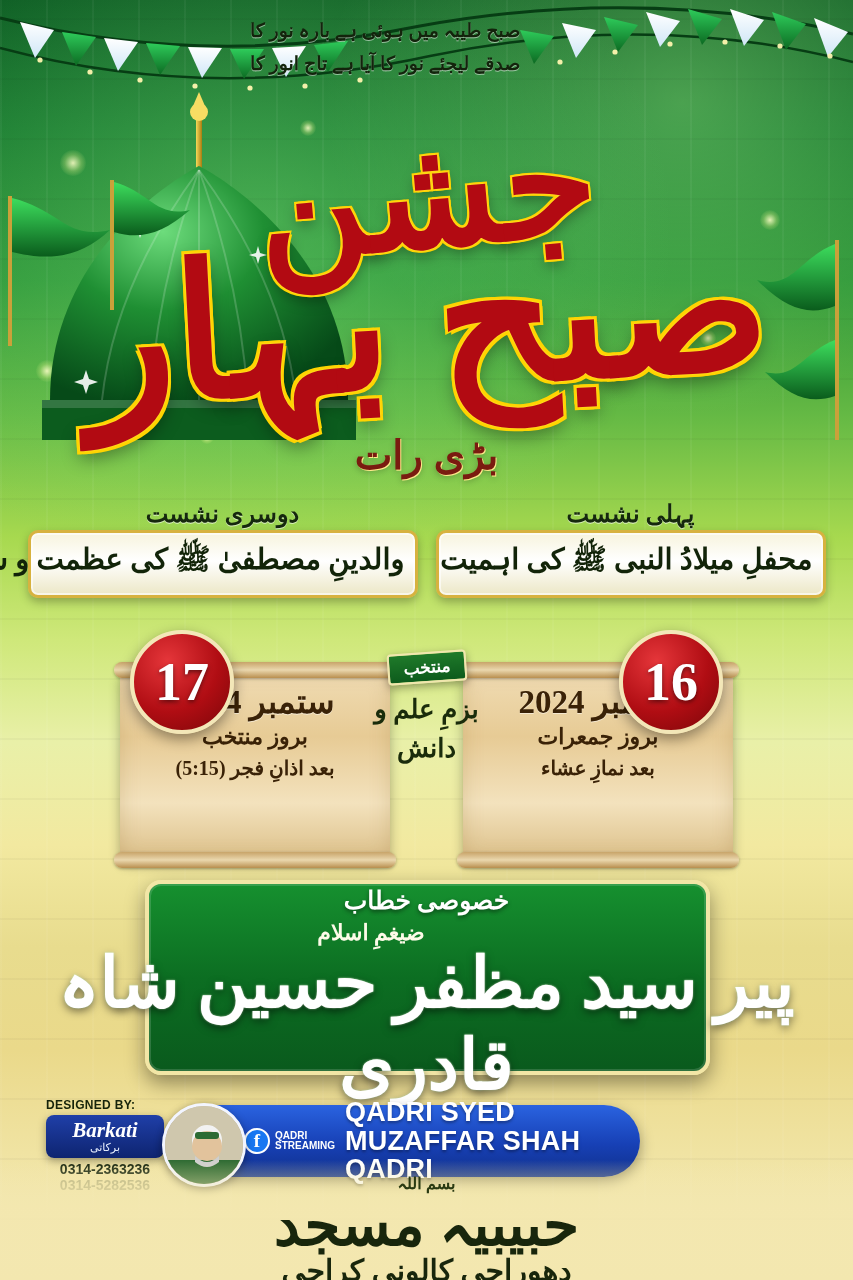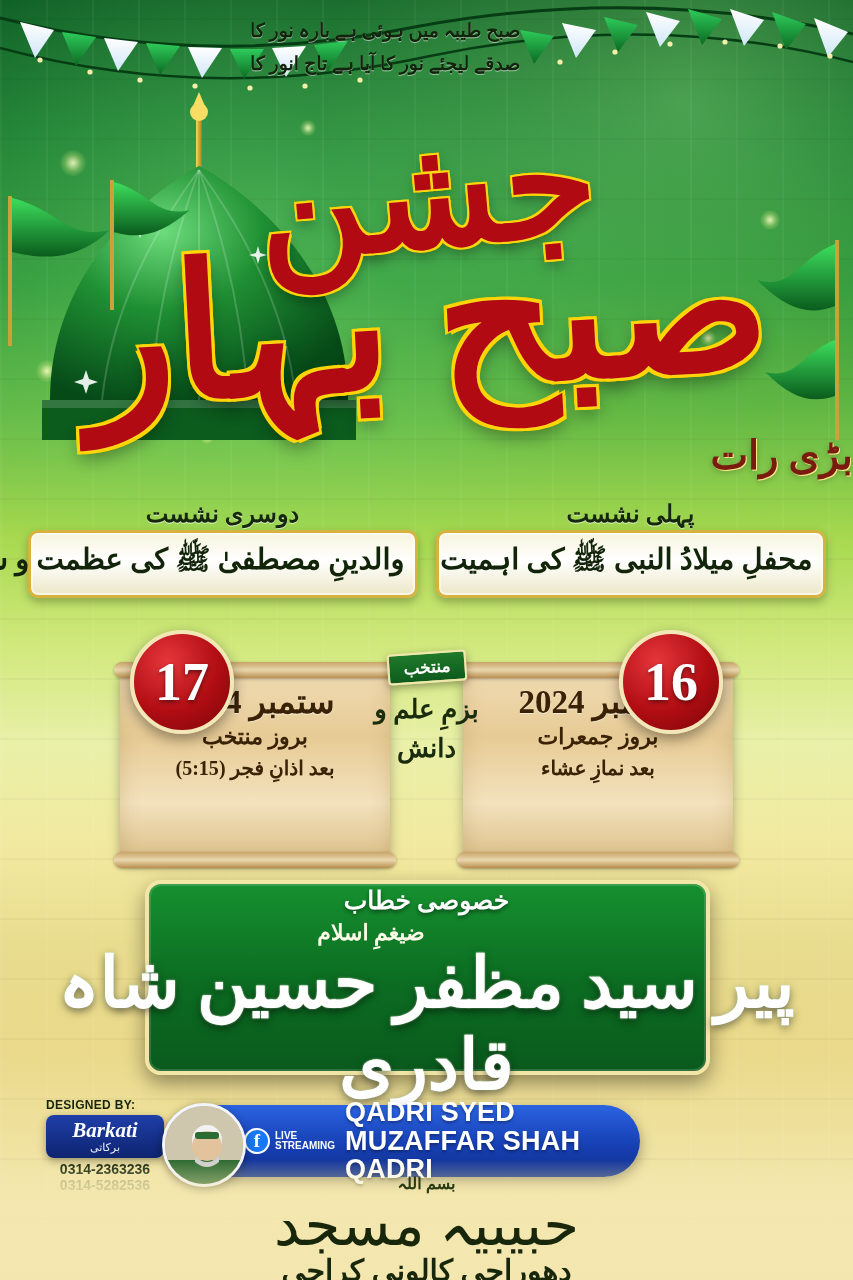--- a/index.html
+++ b/index.html
@@ -91,22 +91,22 @@
       0 0 2px #ffe14d,
       3px 3px 0 #ffd400,
       -3px 3px 0 #ffd400,
       3px -3px 0 #ffd400,
       -3px -3px 0 #ffd400,
       0 8px 18px rgba(0,0,0,0.38);
     transform: rotate(-3deg);
   }
   .title-sub {
     position: absolute; top: 432px; left: 0; width: 853px;
-    text-align: right; direction: rtl;
-    font-family: Liberation Serif, serif;
+    text-align: center; direction: rtl;
+    font-family: Liberation Sans, sans-serif;
     font-size: 40px; font-weight: 700;
     color: #7a1b10;
     text-shadow: 1px 1px 0 #ffe98a, 0 2px 6px rgba(0,0,0,0.25);
   }
 
   
   .sessions {
     position: absolute; top: 500px; left: 0; width: 853px;
     display: flex; flex-direction: row-reverse;
     justify-content: center; gap: 18px;
@@ -288,21 +288,21 @@
     letter-spacing: .2px; text-shadow: 0 2px 3px rgba(0,0,0,0.35);
   }
 
   
   .venue {
     position: absolute; left: 0; top: 1196px; width: 853px;
     text-align: center; direction: rtl;
     font-family: "Liberation Serif", serif;
     color: #18260c;
   }
-  .venue-name { font-size: 58px; font-weight: 400; line-height: 1.05; }
+  .venue-name { font-size: 58px; font-weight: 700; line-height: 1.05; }
   .venue-addr { font-size: 30px; font-weight: 700; margin-top: -4px; }
   .venue-mark {
     position: absolute; left: 50%; transform: translateX(-50%);
     top: 1176px; direction: rtl; font-size: 16px; font-weight: 700; color: #2a3a12;
     text-align: center; line-height: 1;
   }
 
   .sand {
     position: absolute; left: 0; bottom: 0; width: 853px; height: 120px;
     background: linear-gradient(180deg, rgba(247,238,192,0) 0%, rgba(243,231,175,0.85) 40%, #f3e7af 100%);
@@ -498,21 +498,21 @@
         <rect x="0" y="54" width="84" height="30" fill="#2f6b33"></rect>
         <circle cx="42" cy="40" r="15" fill="#e2c39c"></circle>
         <path d="M27 40 a15 15 0 0 1 30 0 v-6 a15 15 0 0 0 -30 0z" fill="#f2f2f2"></path>
         <path d="M30 50 q12 12 24 0 v6 q-12 10 -24 0z" fill="#cfcfcf"></path>
         <rect x="30" y="26" width="24" height="7" rx="3" fill="#2c6b34"></rect>
       </svg>
     </div>
     <div class="fb-live">
       <div class="fb-circle">f</div>
       <div class="live-text">
-        <div>LIVE</div>
+        <div>QADRI</div>
         <div>STREAMING</div>
       </div>
     </div>
     <div>
       <div class="live-name">QADRI SYED</div>
       <div class="live-name">MUZAFFAR SHAH QADRI</div>
     </div>
   </div>
 
   <div class="sand"></div>

